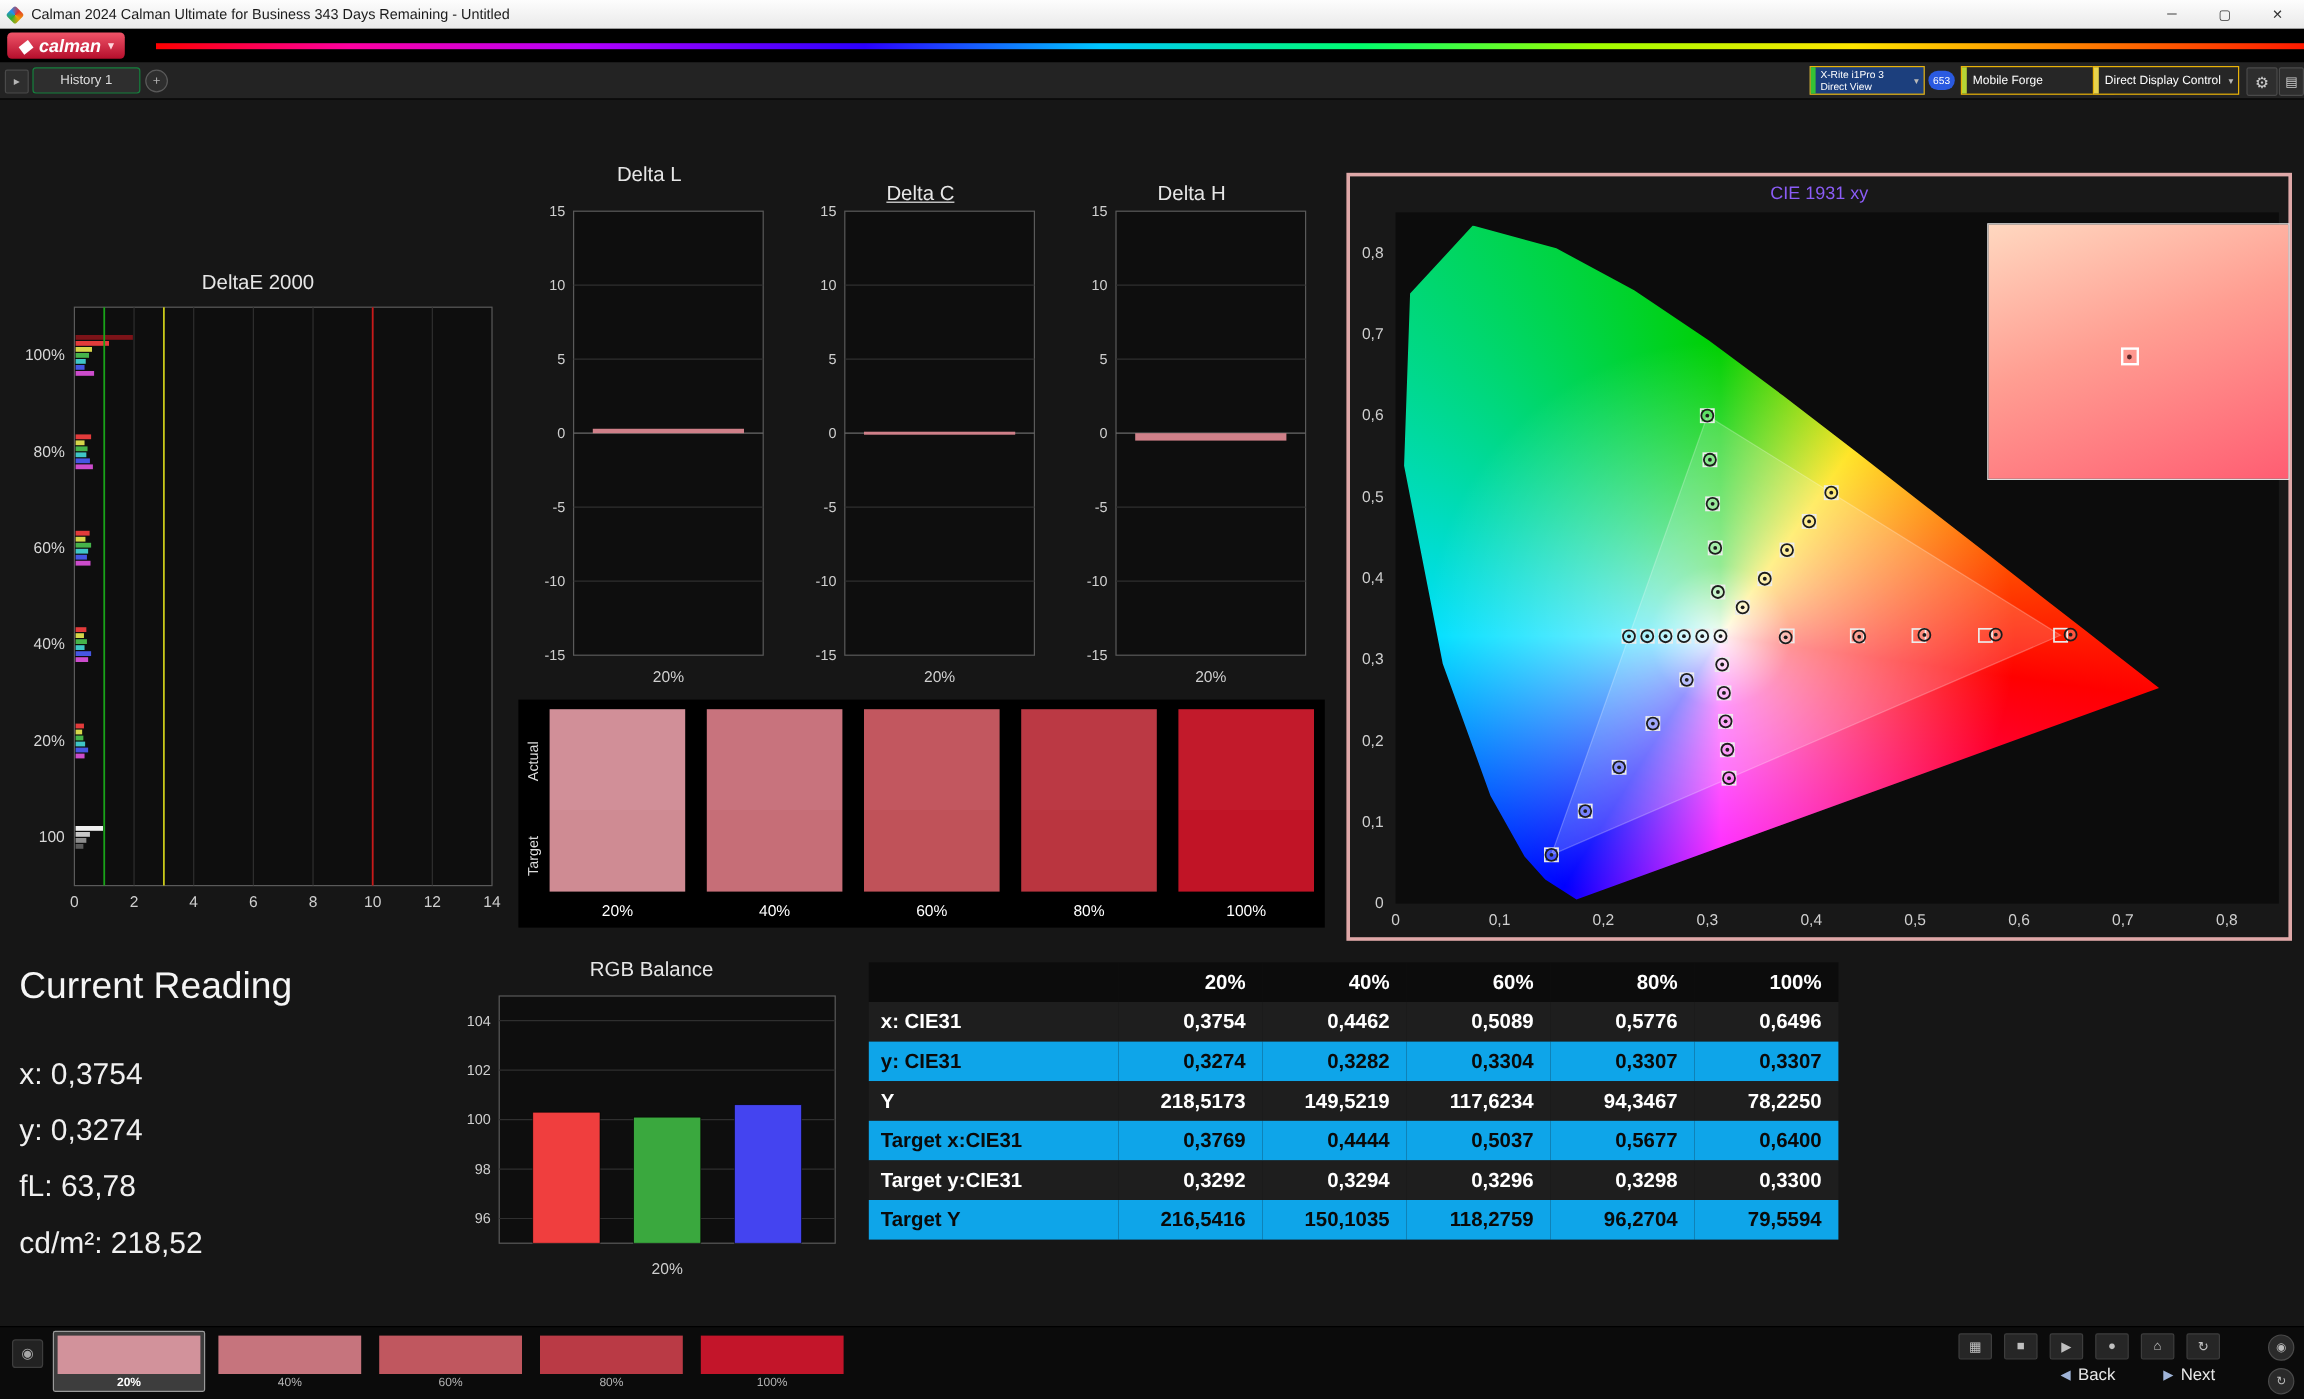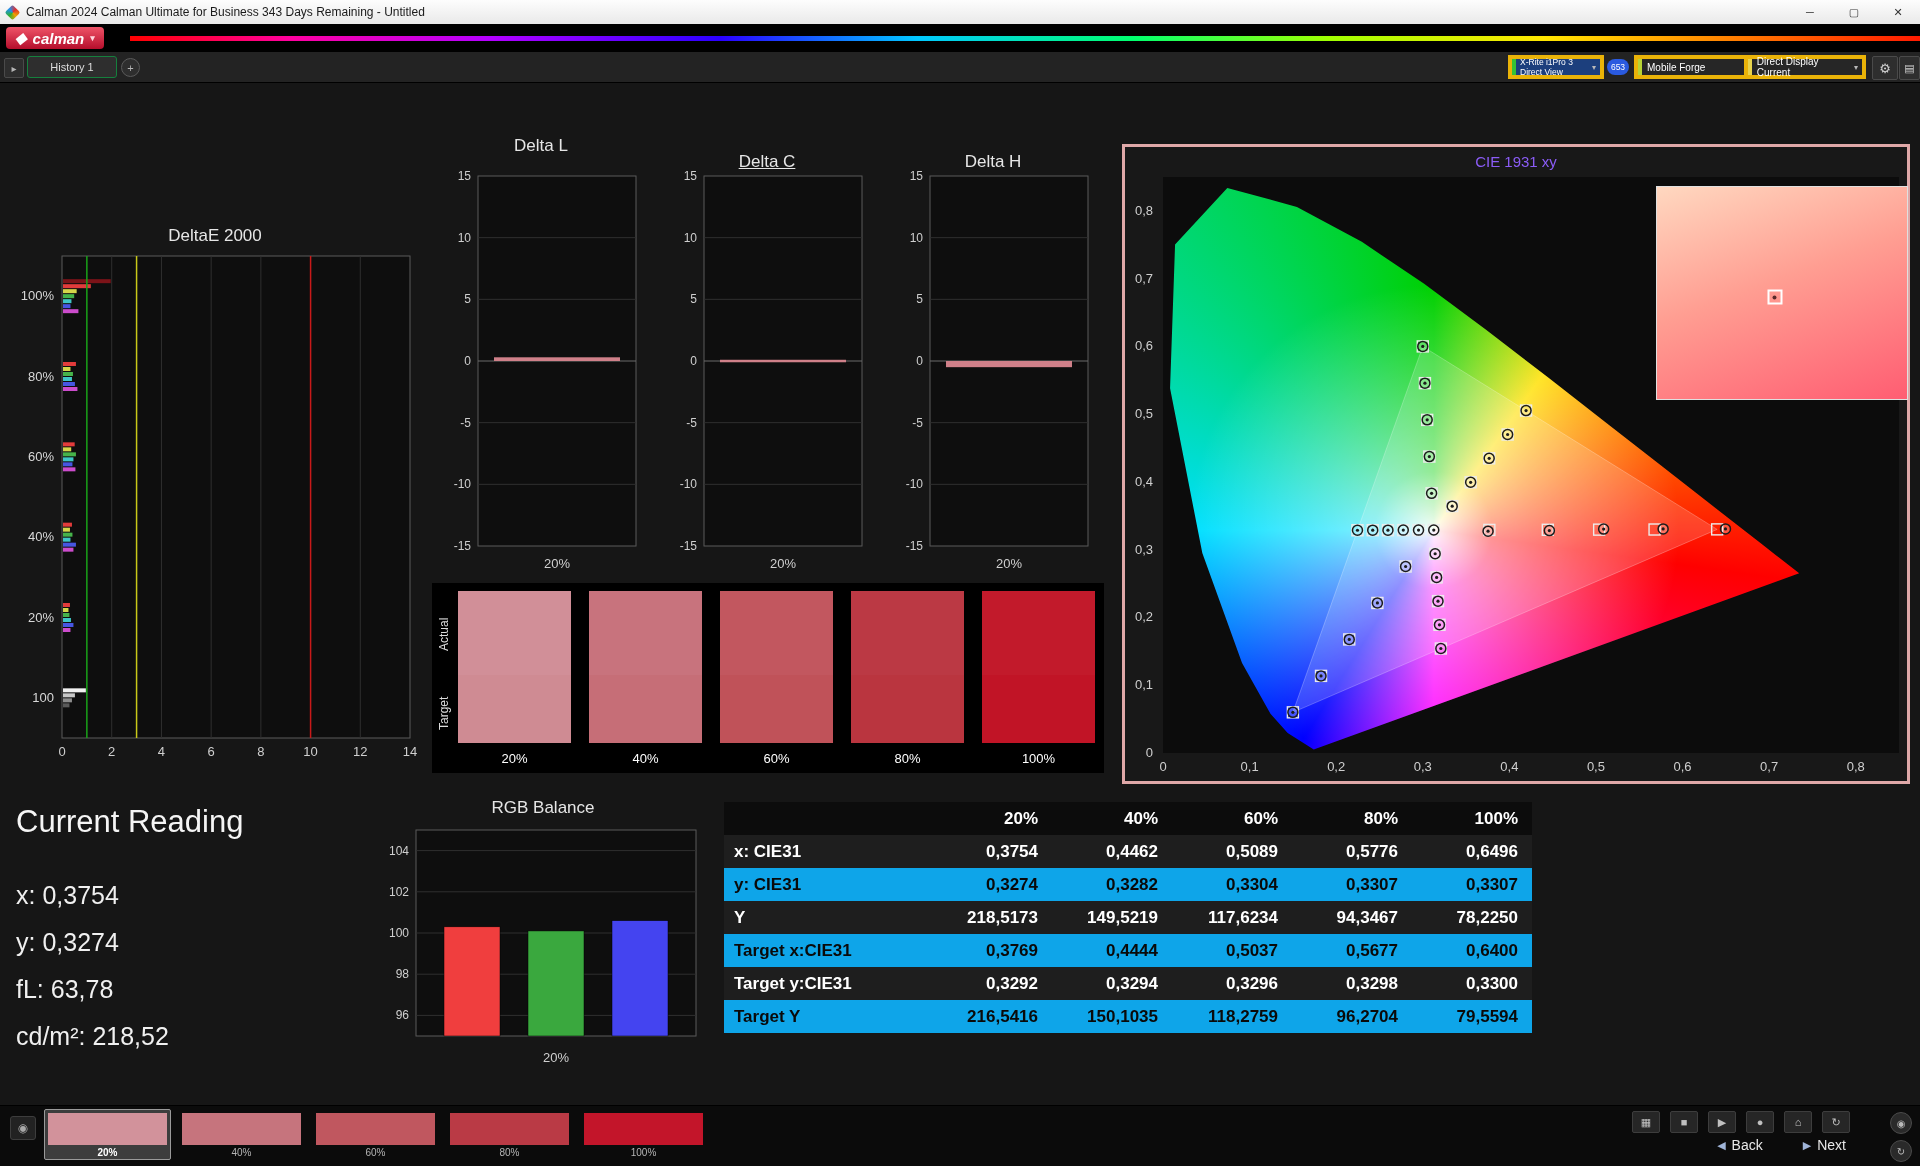--- a/index.html
+++ b/index.html
@@ -25,21 +25,21 @@
            background:linear-gradient(90deg,#ff0000 0%,#ff00a0 9%,#b400ff 20%,#2a00ff 33%,#00c8ff 44%,#00ff6e 56%,#a0ff00 67%,#ffe600 79%,#ff7a00 90%,#ff1a00 100%);}
 
   
   .toolbar{position:absolute;top:52px;left:0;right:0;height:30px;background:#232323;border-bottom:1px solid #000;}
   .tb-toggle{position:absolute;left:4px;top:6px;width:18px;height:18px;background:#2e2e2e;border:1px solid #4a4a4a;
              color:#b5b5b5;font-size:10px;display:flex;align-items:center;justify-content:center;border-radius:2px;}
   .tb-tab{position:absolute;left:27px;top:4px;width:88px;height:20px;background:#2e2e2e;border:1px solid #15803d;
           color:#ddd;font-size:11px;display:flex;align-items:center;justify-content:center;border-radius:3px;}
   .tb-plus{position:absolute;left:121px;top:6px;width:17px;height:17px;border-radius:50%;background:#2e2e2e;
            border:1px solid #5a5a5a;color:#b5b5b5;font-size:11px;display:flex;align-items:center;justify-content:center;}
-  .tb-widget{position:absolute;top:3px;height:24px;background:#262626;border:4px solid #eab308;
+  .tb-widget{position:absolute;top:3px;height:24px;background:#262626;border:1px solid #eab308;
              display:flex;align-items:center;color:#fff;box-sizing:border-box;}
   .tb-accent{width:4px;align-self:stretch;}
   .tb-widget .dd{margin-left:auto;padding:0 4px;font-size:8px;color:#b9b9b9;}
   .tbw-meter{left:1508px;width:96px;background:#1c3f7d;}
   .tbw-meter .t2{font-size:8.5px;line-height:1.2;padding-left:4px;}
   .tbw-source{left:1634px;width:128px;font-size:10px;}
   .tbw-source .lab,.tbw-display .lab{padding-left:5px;}
   .tbw-display{left:1744px;width:122px;font-size:10px;}
   .tb-badge{position:absolute;left:1607px;top:7px;width:22px;height:16px;border-radius:8px;background:#2a5ae0;
             color:#fff;font-size:8.5px;display:flex;align-items:center;justify-content:center;}
@@ -166,21 +166,21 @@
     <div class="tb-badge">653</div>
 
     <div class="tb-widget tbw-source">
       <div class="tb-accent" style="background:#b7d435"></div>
       <span class="lab">Mobile Forge</span>
       <span class="dd">▾</span>
     </div>
 
     <div class="tb-widget tbw-display">
       <div class="tb-accent" style="background:#e8d44d"></div>
-      <span class="lab">Direct Display Current</span>
+      <span class="lab">Direct Display Control</span>
       <span class="dd">▾</span>
     </div>
 
     <div class="tb-gear">
       <span>⚙</span>
     </div>
     <div class="tb-grid">
       <span>▤</span>
     </div>
   </div>

